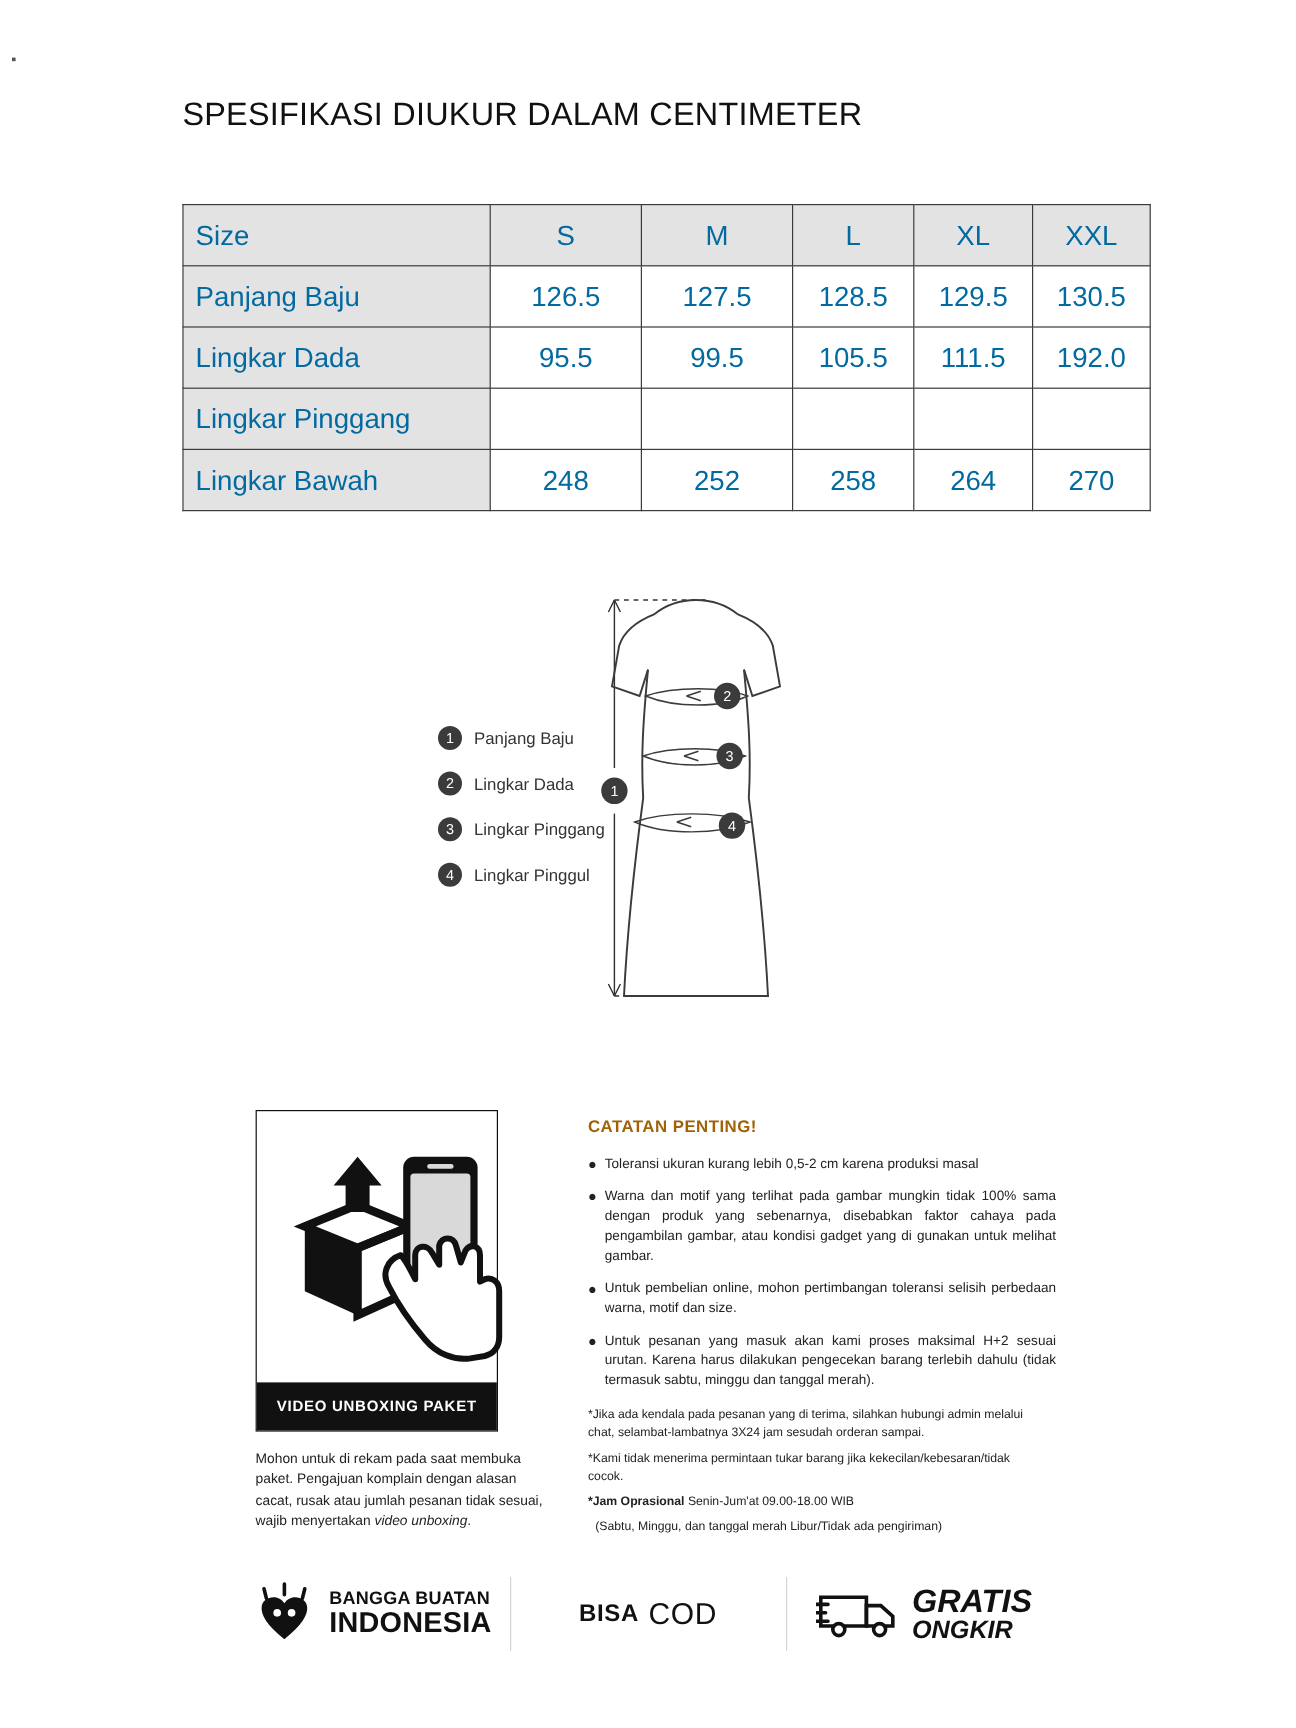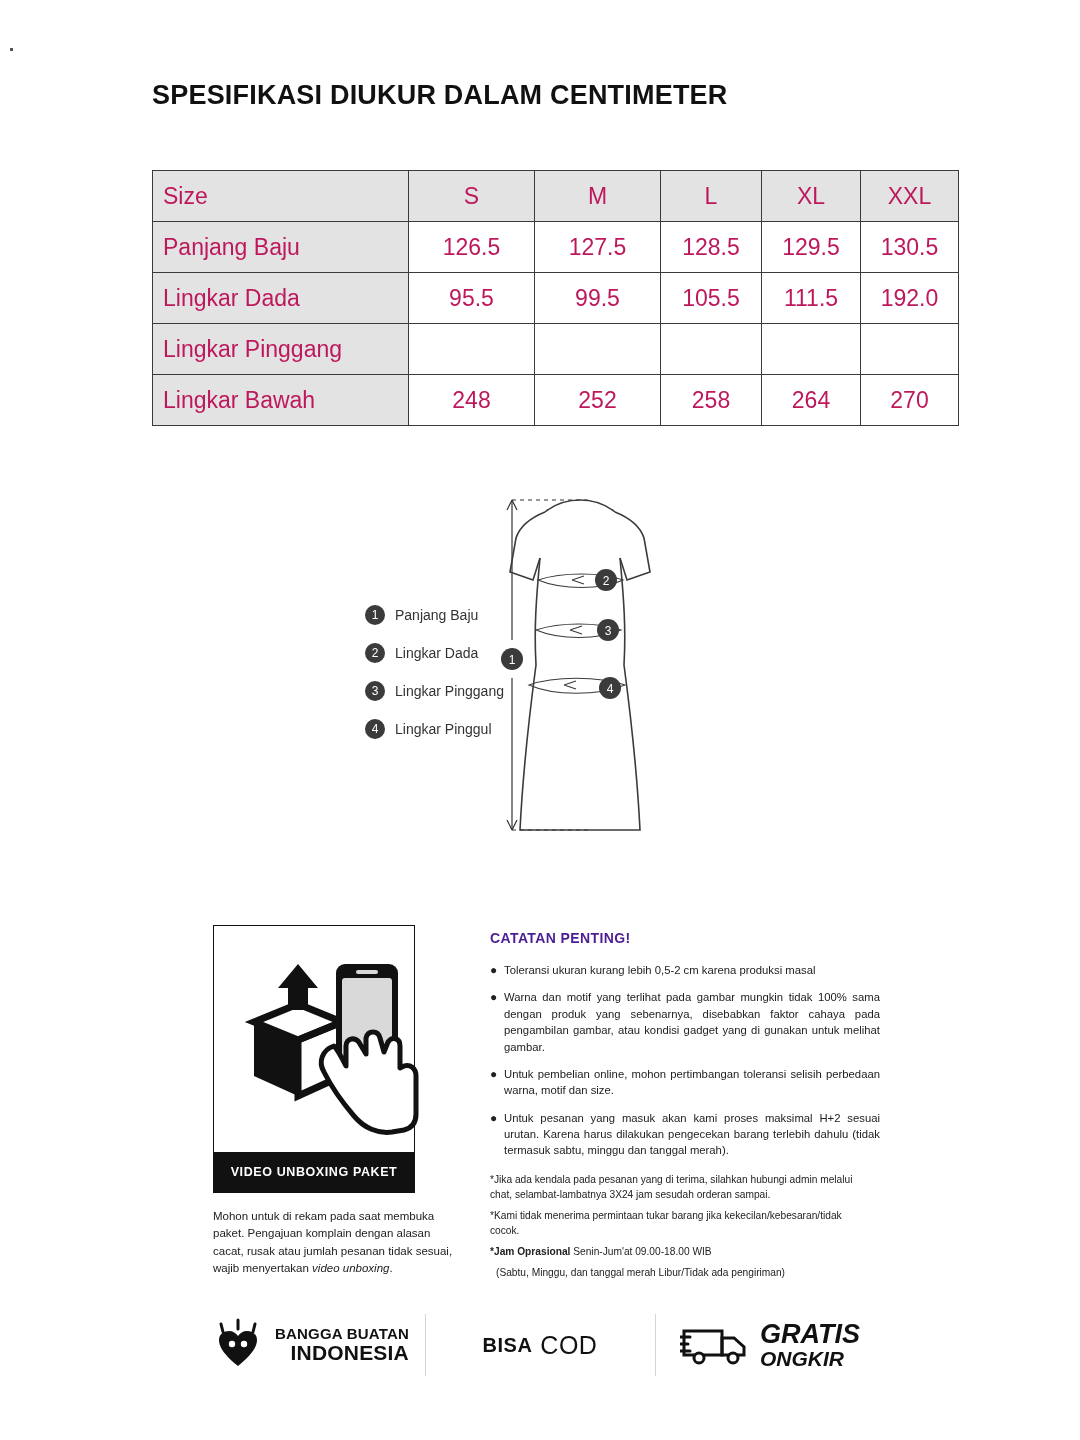--- a/index.html
+++ b/index.html
@@ -24,41 +24,41 @@
     height: 3px;
     background: #555;
   }
 
   
   .title {
     position: absolute;
     left: 152px;
     top: 80px;
     font-size: 27px;
-    font-weight: bold;
+    font-weight: normal;
     letter-spacing: 0.2px;
     color: #111;
   }
 
   
   .size-table {
     position: absolute;
     left: 152px;
     top: 170px;
     width: 790px;
     border-collapse: collapse;
     table-layout: fixed;
   }
   .size-table td, .size-table th {
     border: 1px solid #3b3b3b;
     height: 50px;
     font-size: 23px;
     font-weight: normal;
     text-align: center;
-    color: #be185d;
+    color: #0369a1;
     padding: 0;
     margin-left: 16px;
   }
   .size-table .rowhead {
     text-align: left;
     padding-left: 10px;
     background: #e3e3e3;
     width: 245px;
   }
   .size-table thead td {
@@ -152,21 +152,21 @@
   .notes {
     position: absolute;
     left: 490px;
     top: 930px;
     width: 390px;
   }
   .notes-title {
     font-size: 14px;
     font-weight: bold;
     letter-spacing: 0.4px;
-    color: #4c1d95;
+    color: #a16207;
     margin-bottom: 16px;
   }
   .note-item {
     display: flex;
     margin-bottom: 11px;
     font-size: 11.3px;
     line-height: 1.45;
     color: #222;
     text-align: justify;
   }
@@ -214,21 +214,21 @@
     bottom: 14px;
     width: 1px;
     background: #d5d5d5;
   }
   .badge-text {
     font-weight: bold;
     color: #111;
     line-height: 1.05;
   }
   .bangga-1 { font-size: 15px; letter-spacing: 0.2px; }
-  .bangga-2 { font-size: 21px; letter-spacing: 0.2px; text-align: right; }
+  .bangga-2 { font-size: 24px; letter-spacing: 0.2px; text-align: right; }
   .cod-1 { font-size: 20px; font-weight: bold; letter-spacing: 0.5px; color:#111; }
   .cod-2 { font-size: 25px; font-weight: normal; letter-spacing: 0.5px; color:#111; margin-left: 8px; }
   .gratis-1 { font-size: 27px; font-style: italic; }
   .gratis-2 { font-size: 21px; font-style: italic; }
 </style>
 </head>
 <body>
 
 <div class="corner-dot"></div>
 

